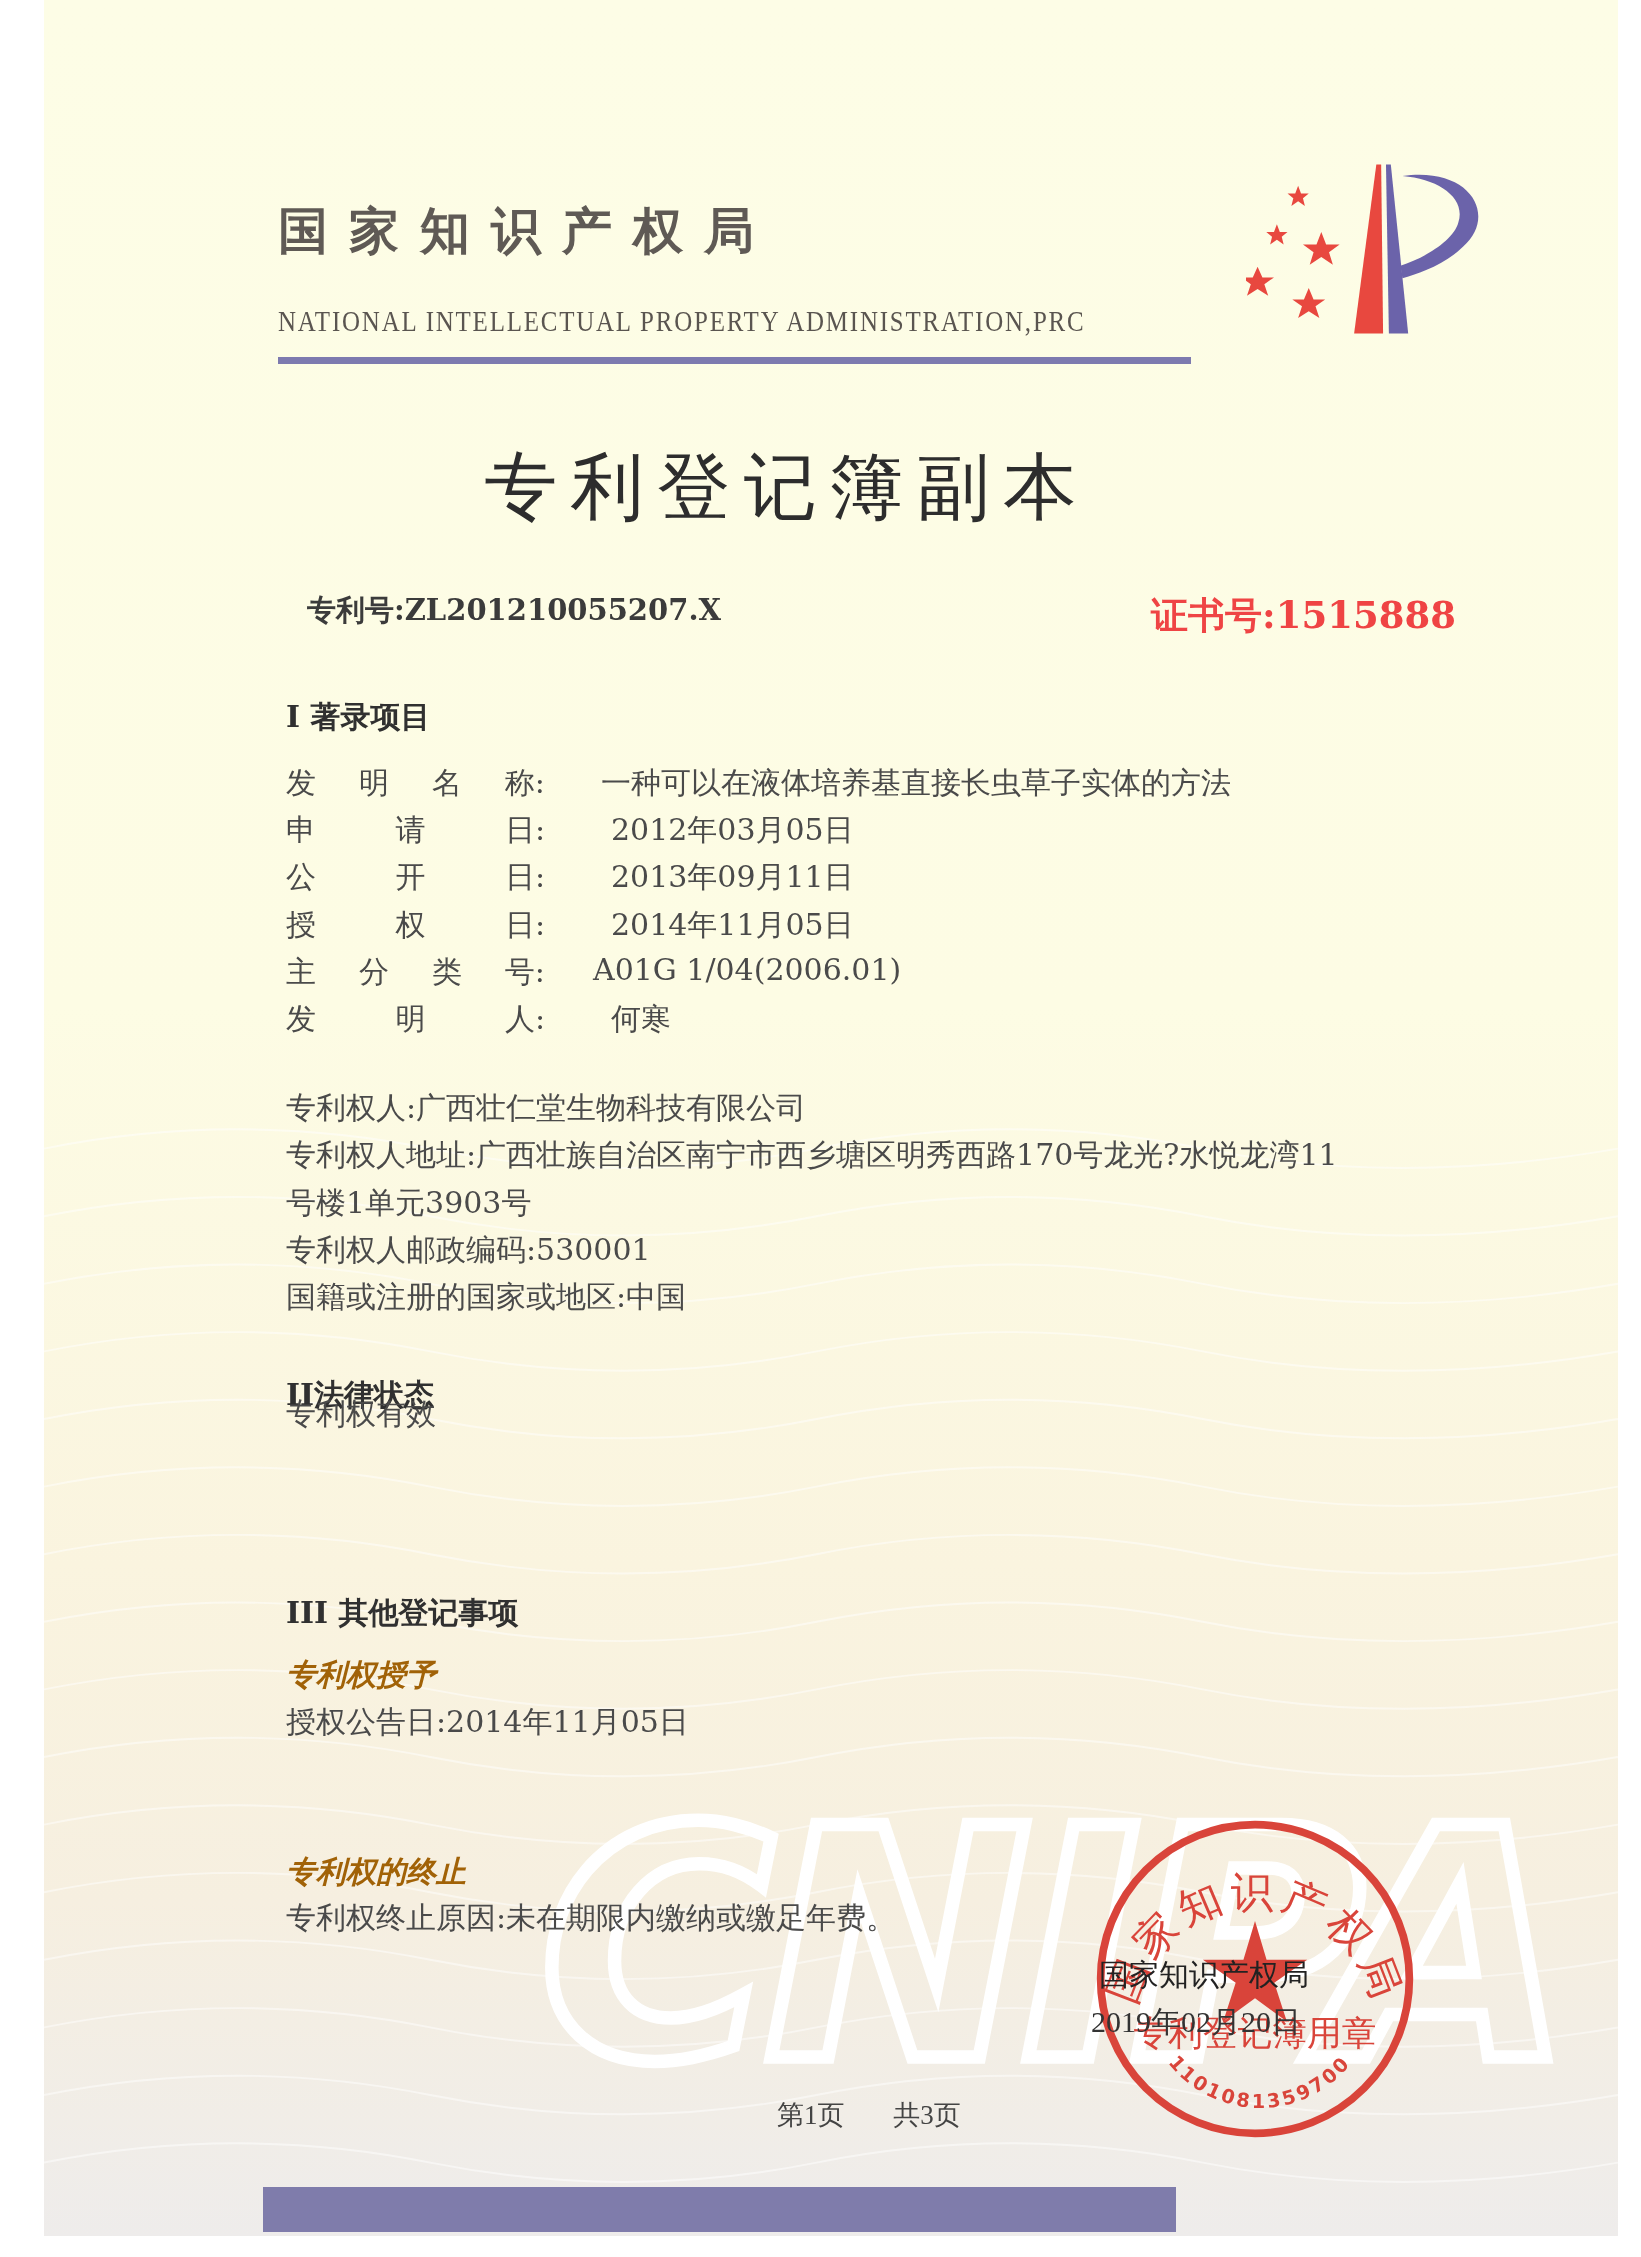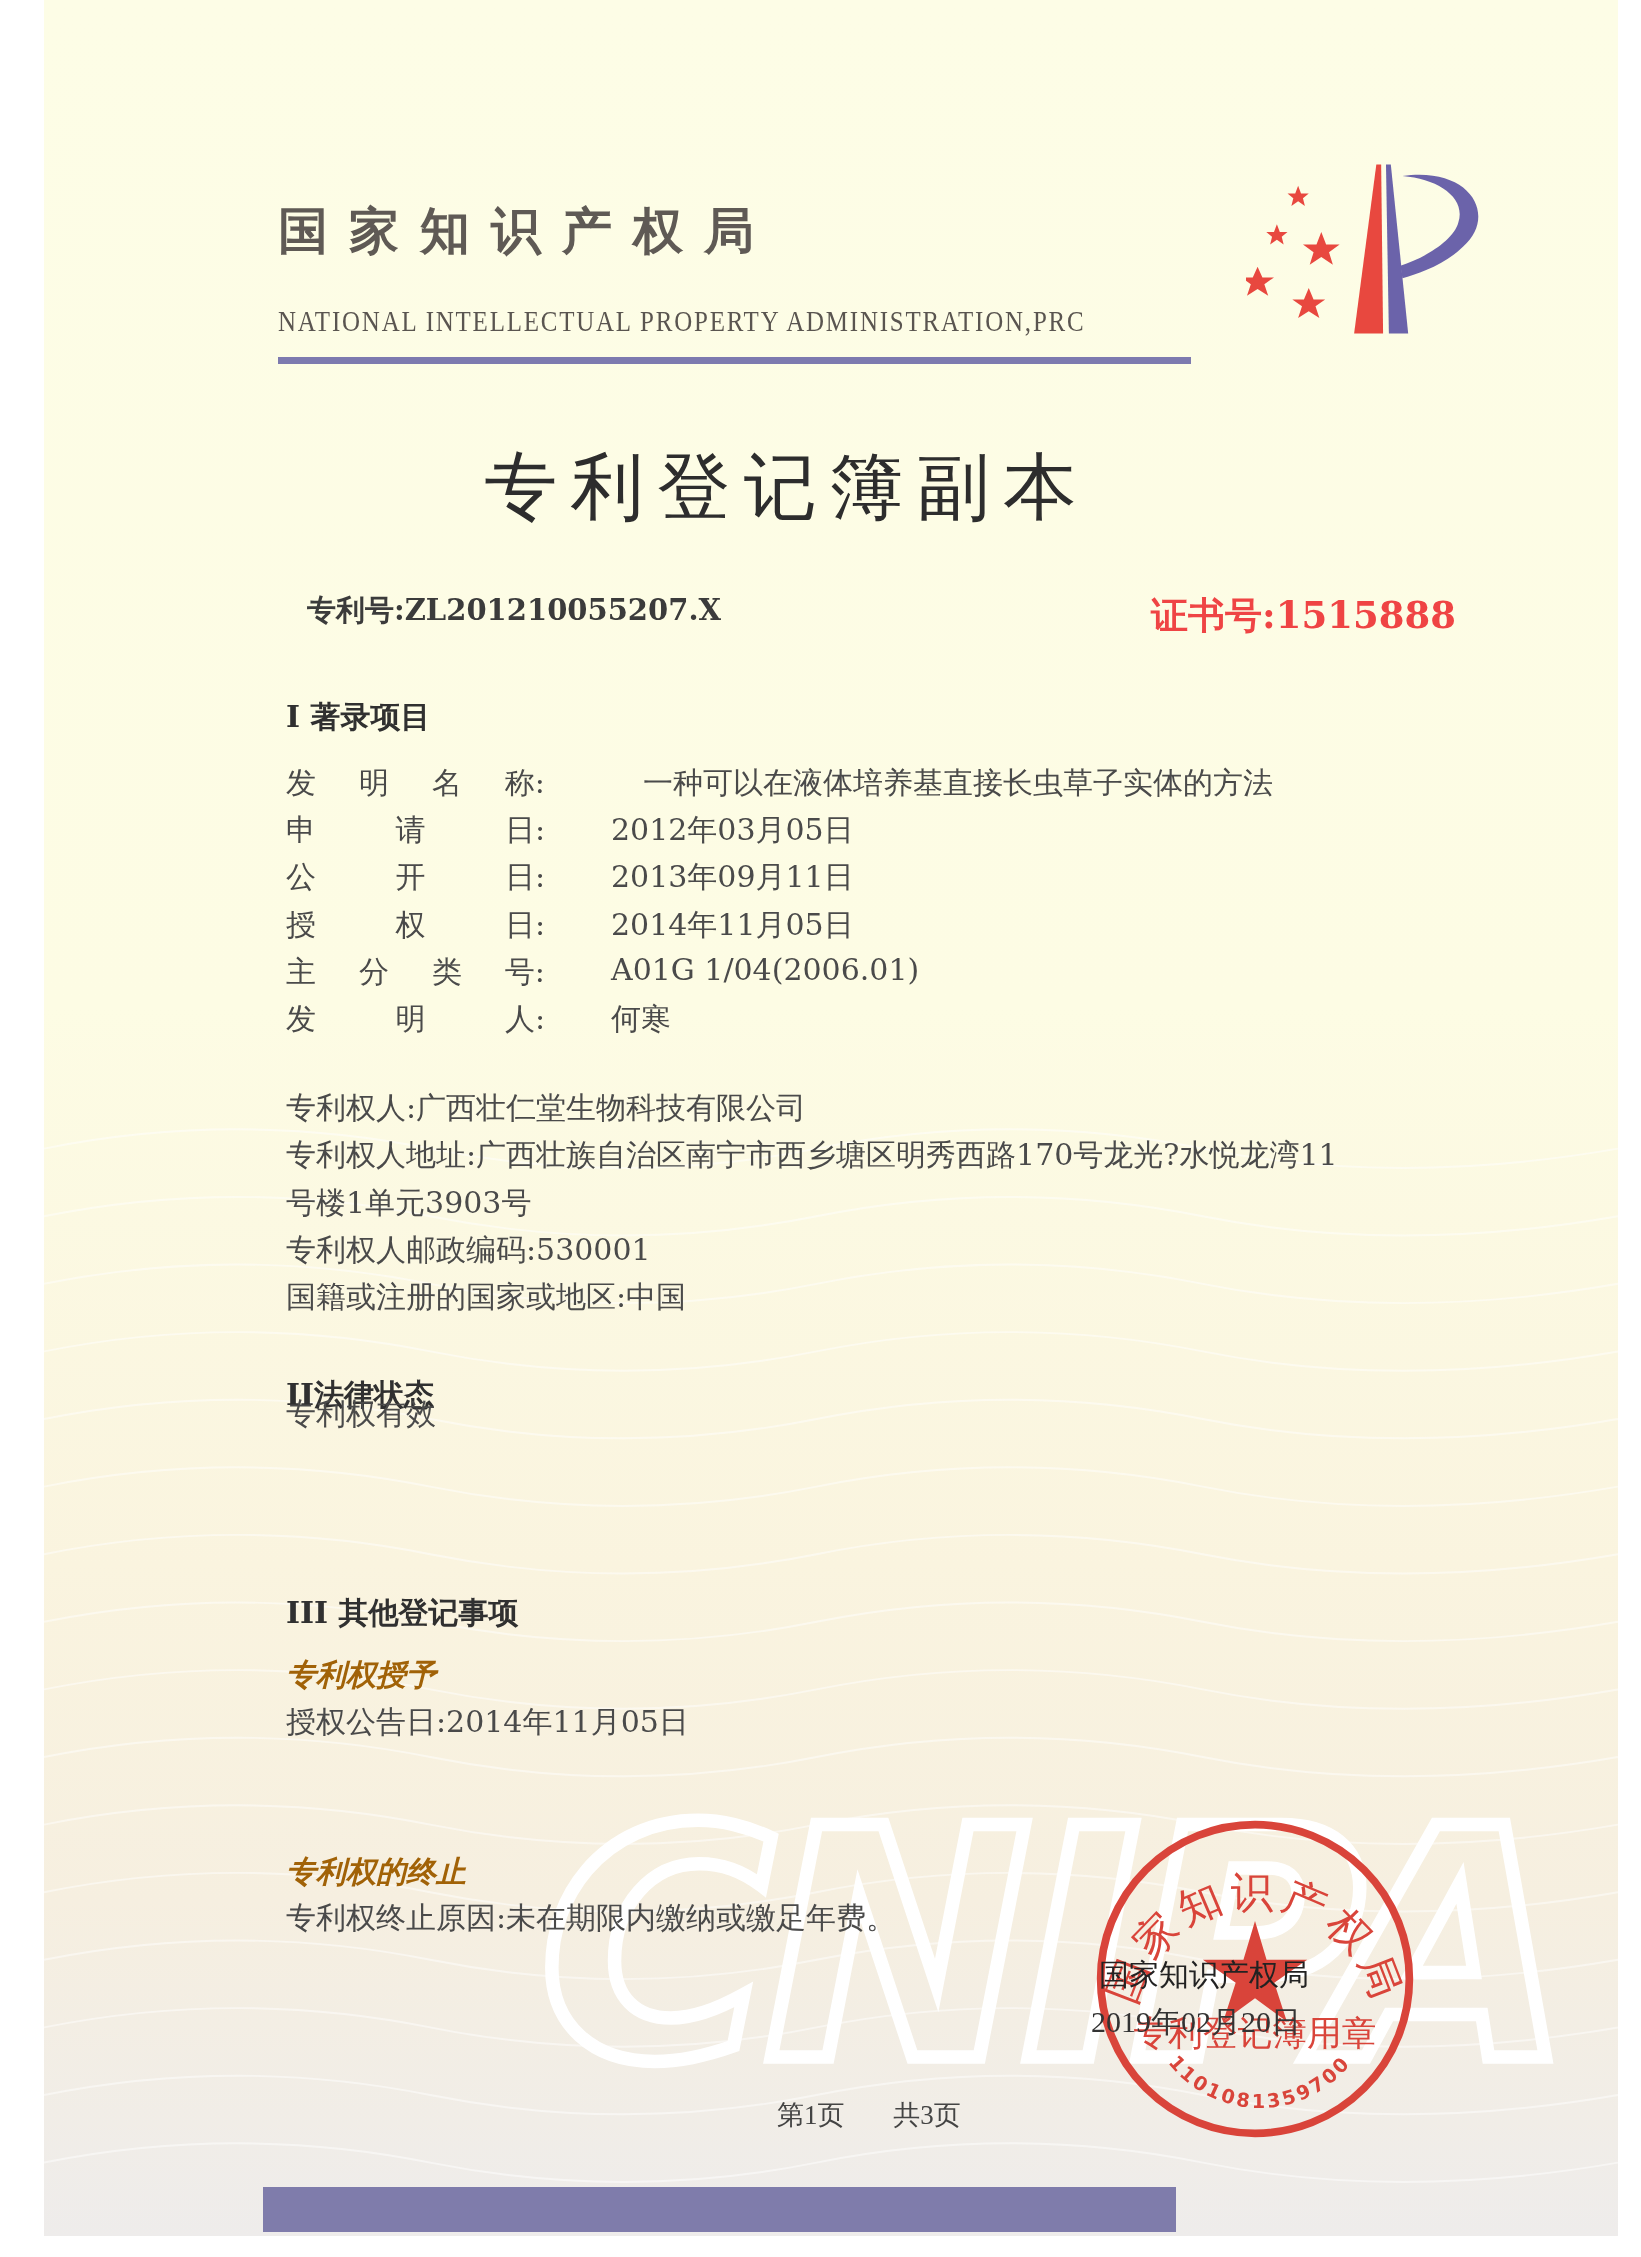--- a/index.html
+++ b/index.html
@@ -106,21 +106,21 @@
 
 <div class="section-head" style="top:697px">I 著录项目</div>
 
 <div class="field-row" style="top:763px">
   <div class="field-label" style="width:259px">
     <span>发</span>
     <span>明</span>
     <span>名</span>
     <span>称:</span>
   </div>
-  <div class="field-value" style="margin-left:98px">一种可以在液体培养基直接长虫草子实体的方法</div>
+  <div class="field-value" style="margin-left:56px">一种可以在液体培养基直接长虫草子实体的方法</div>
 </div>
 
 <div class="field-row" style="top:810px">
   <div class="field-label" style="width:259px">
     <span>申</span>
     <span>请</span>
     <span>日:</span>
   </div>
   <div class="field-value" style="margin-left:66px">2012年03月05日</div>
 </div>
@@ -143,21 +143,21 @@
   <div class="field-value" style="margin-left:66px">2014年11月05日</div>
 </div>
 
 <div class="field-row" style="top:952px">
   <div class="field-label" style="width:259px">
     <span>主</span>
     <span>分</span>
     <span>类</span>
     <span>号:</span>
   </div>
-  <div class="field-value" style="margin-left:66px">A01G 1/04(2006.01)</div>
+  <div class="field-value" style="margin-left:48px">A01G 1/04(2006.01)</div>
 </div>
 
 <div class="field-row" style="top:999px">
   <div class="field-label" style="width:259px">
     <span>发</span>
     <span>明</span>
     <span>人:</span>
   </div>
   <div class="field-value" style="margin-left:66px">何寒</div>
 </div>

